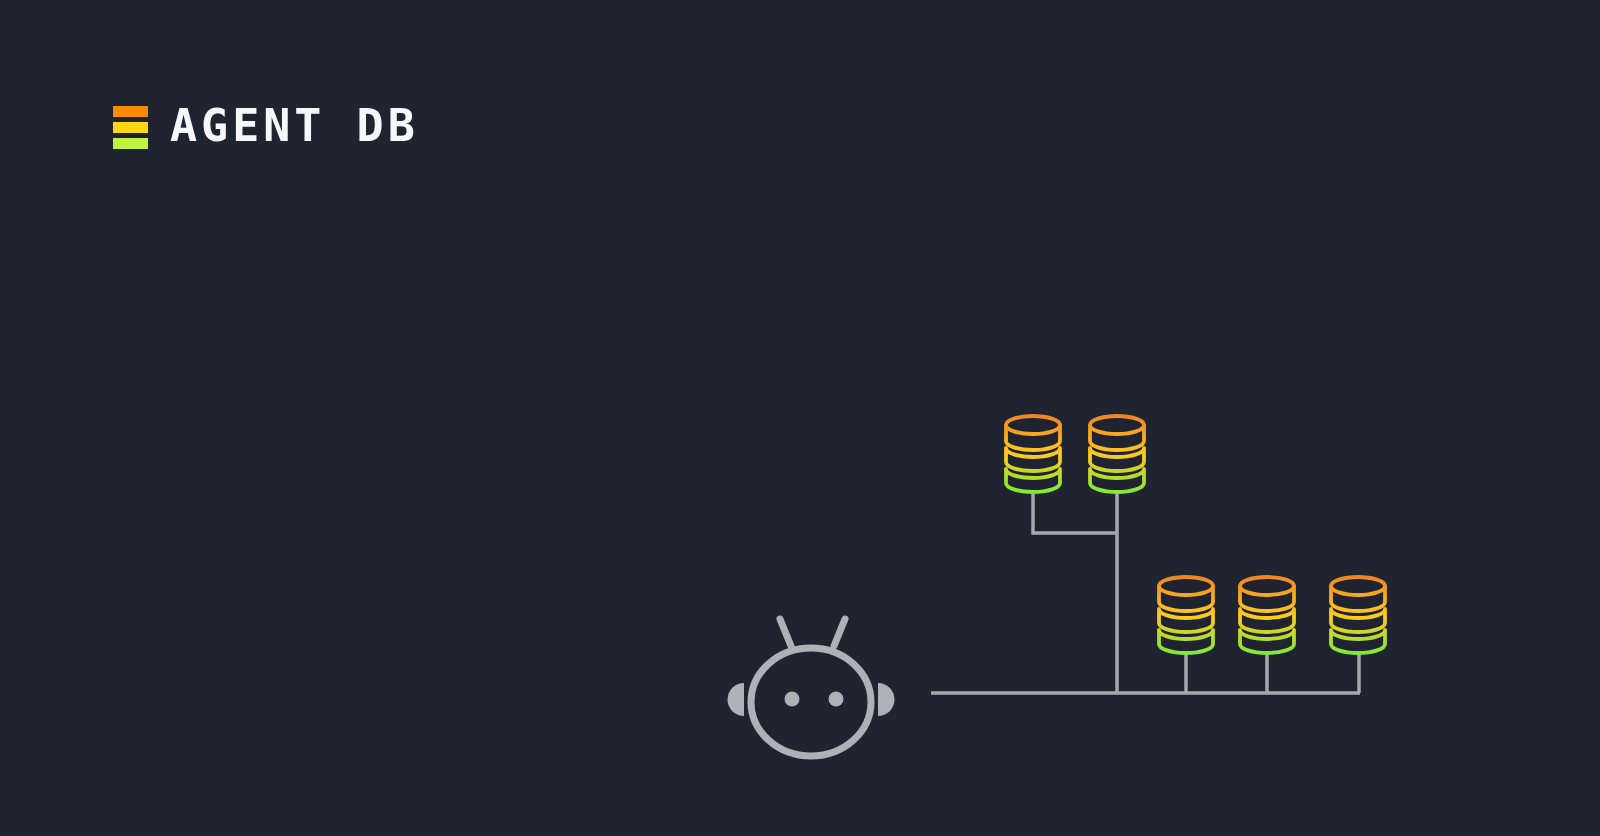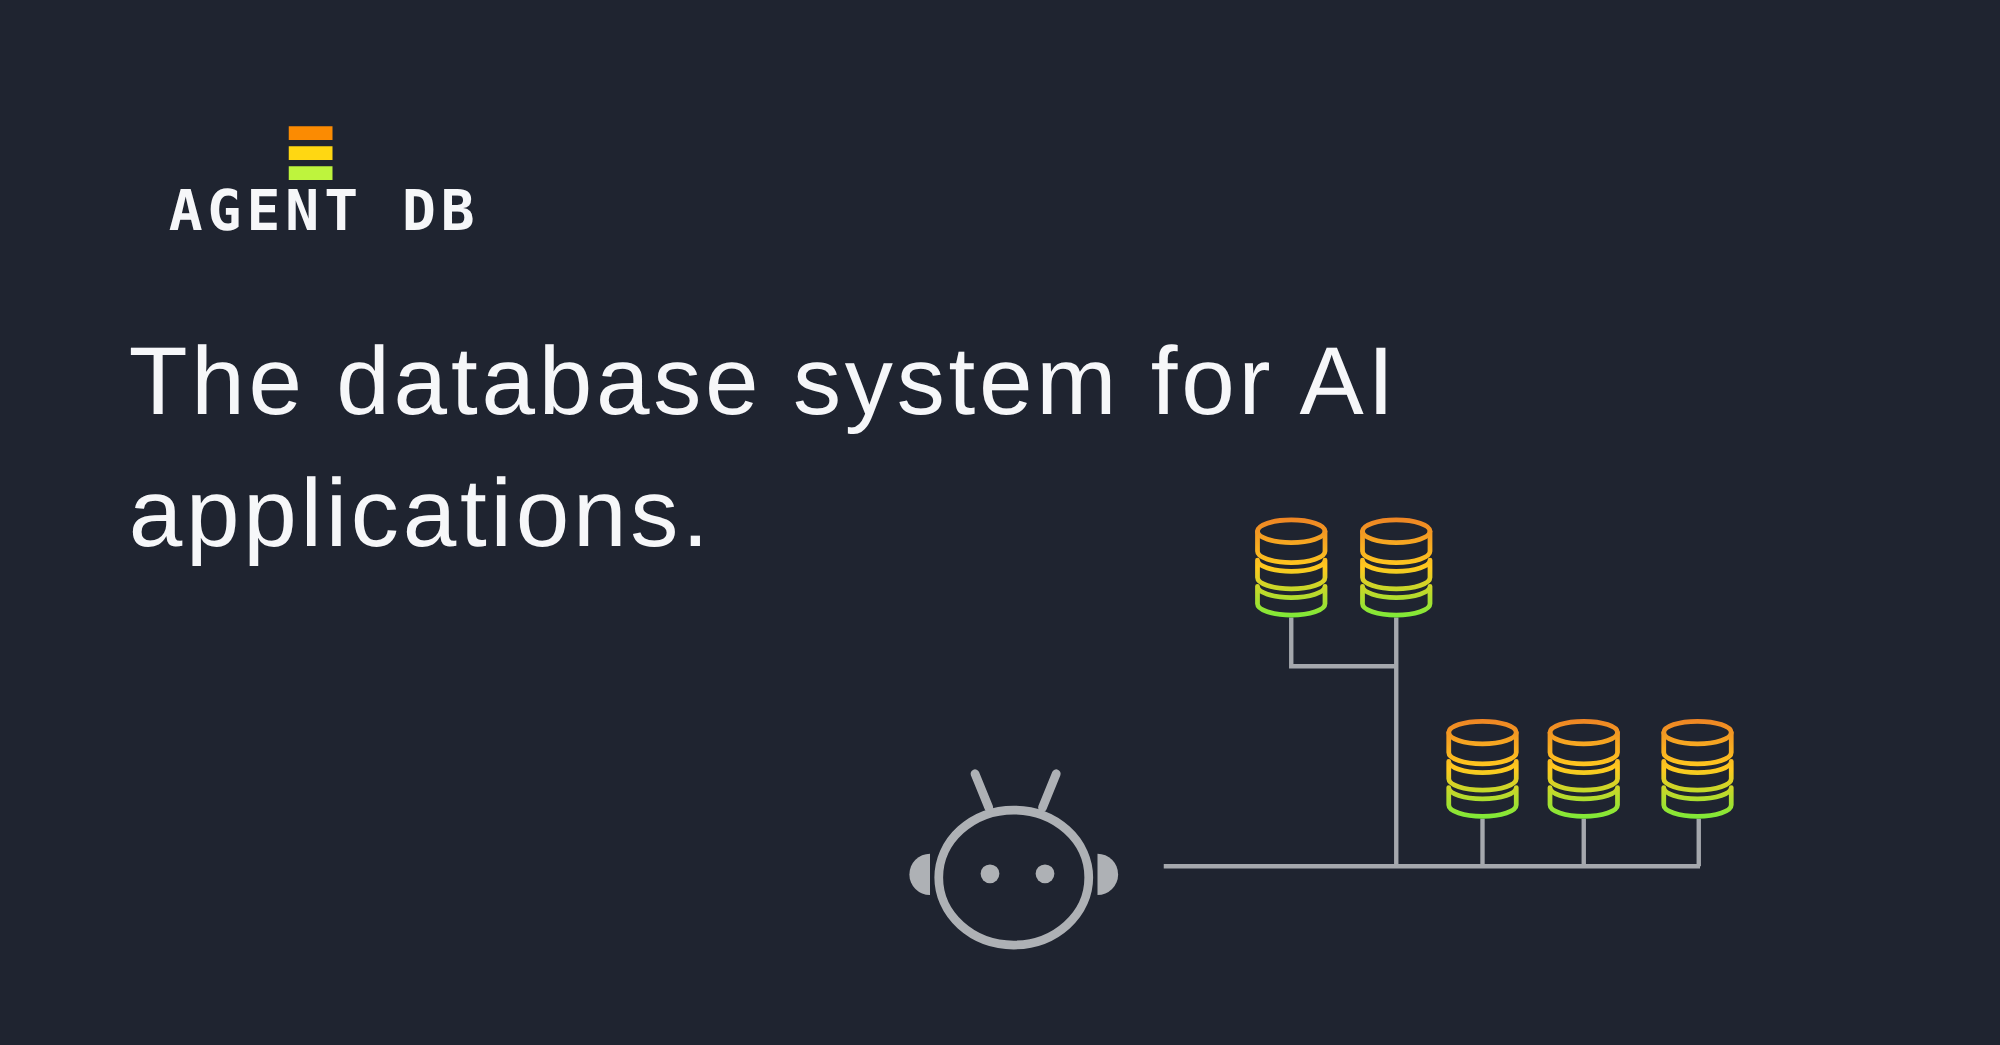--- a/index.html
+++ b/index.html
@@ -19,21 +19,21 @@
   .canvas{
     position:relative;
     width:1600px;height:836px;
     background:var(--bg);
     overflow:hidden;
     font-family:"Liberation Sans", sans-serif;
   }
   
   .logo{
     position:absolute;left:113px;top:101px;
-    display:flex;align-items:center;flex-direction:column;
+    display:flex;align-items:center;
   }
   .logo-mark{
     display:flex;flex-direction:column;justify-content:space-between;
     width:35px;height:43px;
   }
   .logo-bar{width:35px;height:11px;}
   .logo-bar.b1{background:var(--logo-orange);}
   .logo-bar.b2{background:var(--logo-yellow);}
   .logo-bar.b3{background:var(--logo-lime);}
   .logo-text{
@@ -76,24 +76,20 @@
 
   <div class="logo">
     <div class="logo-mark">
       <div class="logo-bar b1"></div>
       <div class="logo-bar b2"></div>
       <div class="logo-bar b3"></div>
     </div>
     <div class="logo-text">AGENT DB</div>
   </div>
 
-  <h1 class="hero-heading">
-    <span>The database system for AI</span>
-    <span>applications.</span>
-  </h1>
 
   <svg class="illustration" viewBox="690 400 720 400" xmlns="http://www.w3.org/2000/svg">
     <defs>
       <linearGradient id="dbg" gradientUnits="userSpaceOnUse" x1="0" y1="0" x2="0" y2="80">
         <stop offset="0" class="stop-top"></stop>
         <stop offset="0.5" class="stop-mid"></stop>
         <stop offset="1" class="stop-bot"></stop>
       </linearGradient>
       <g id="db" fill="none" stroke="url(#dbg)" stroke-width="3.8" stroke-linecap="round" stroke-linejoin="round">
         <ellipse cx="29" cy="11" rx="27" ry="9"></ellipse>

